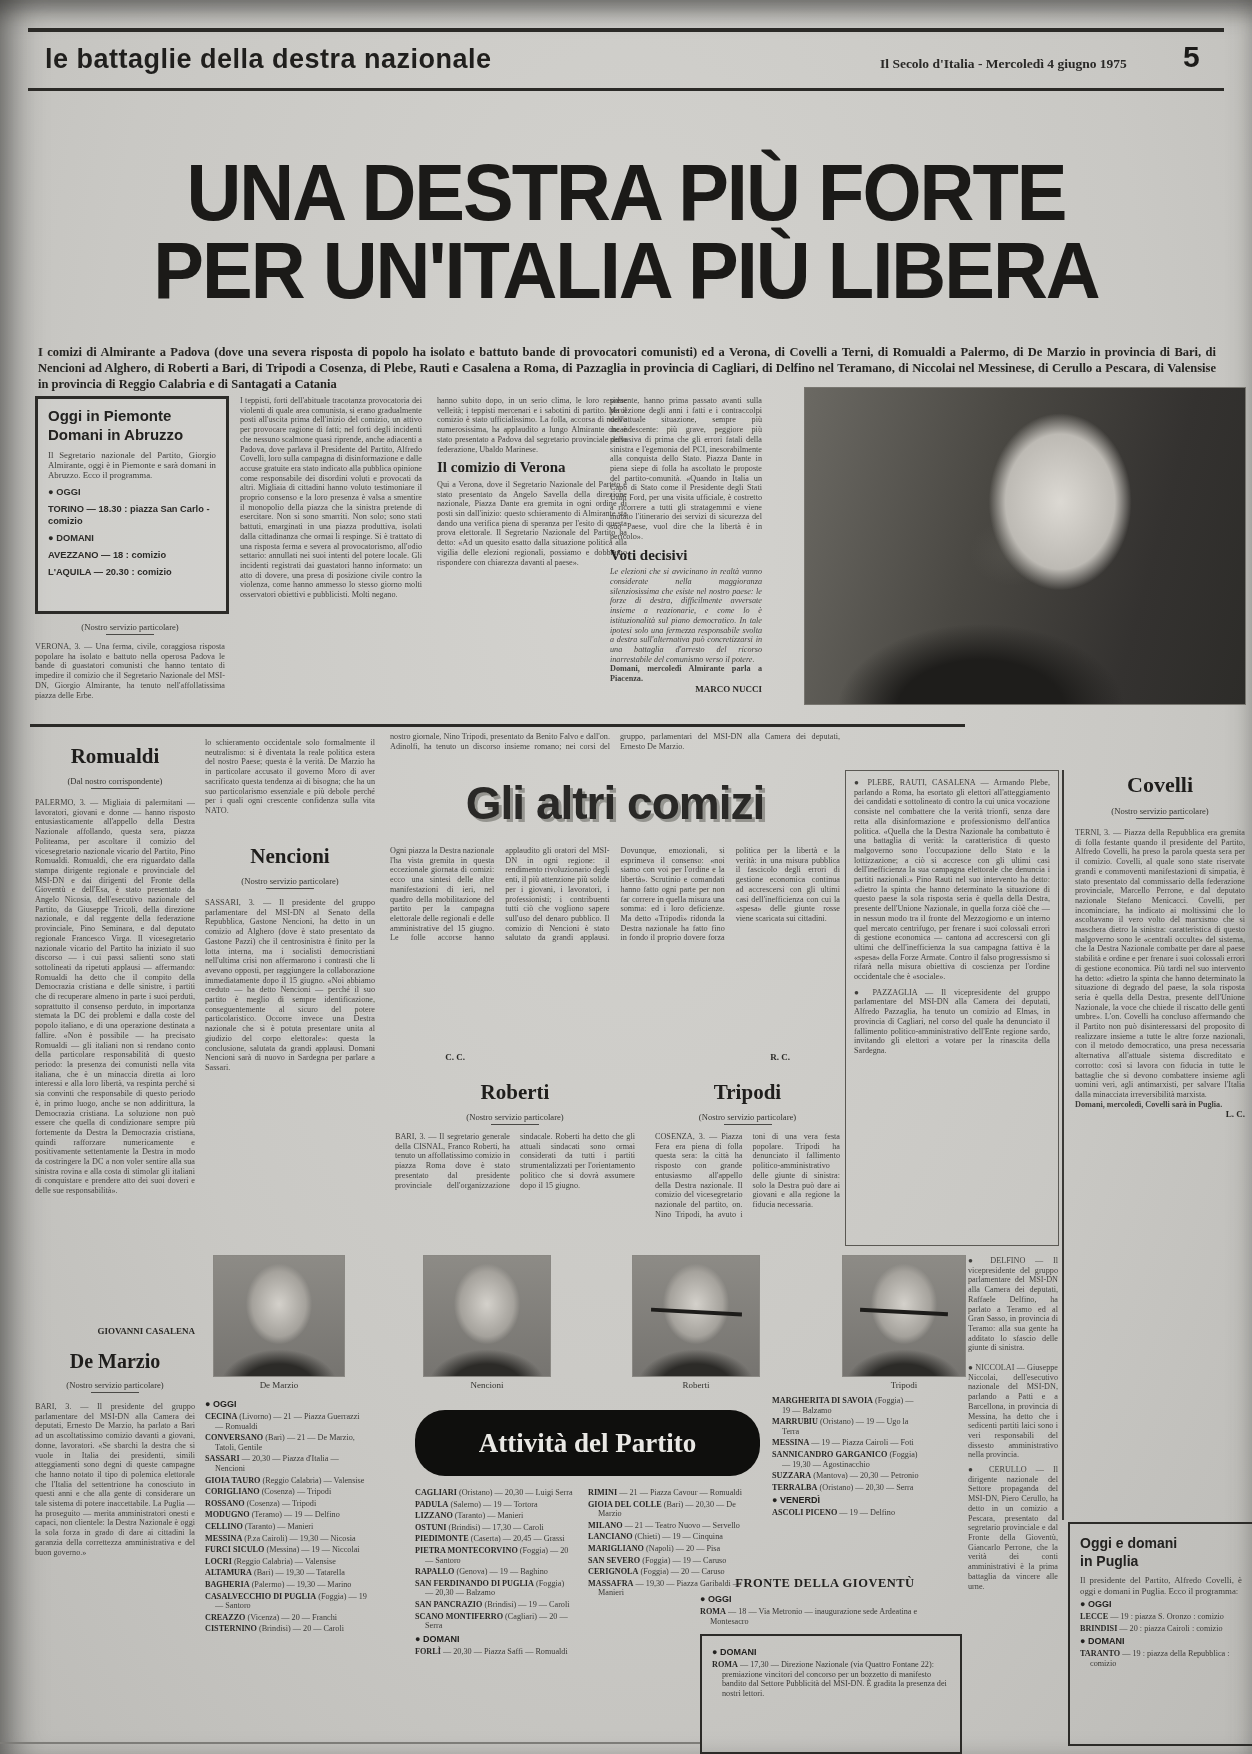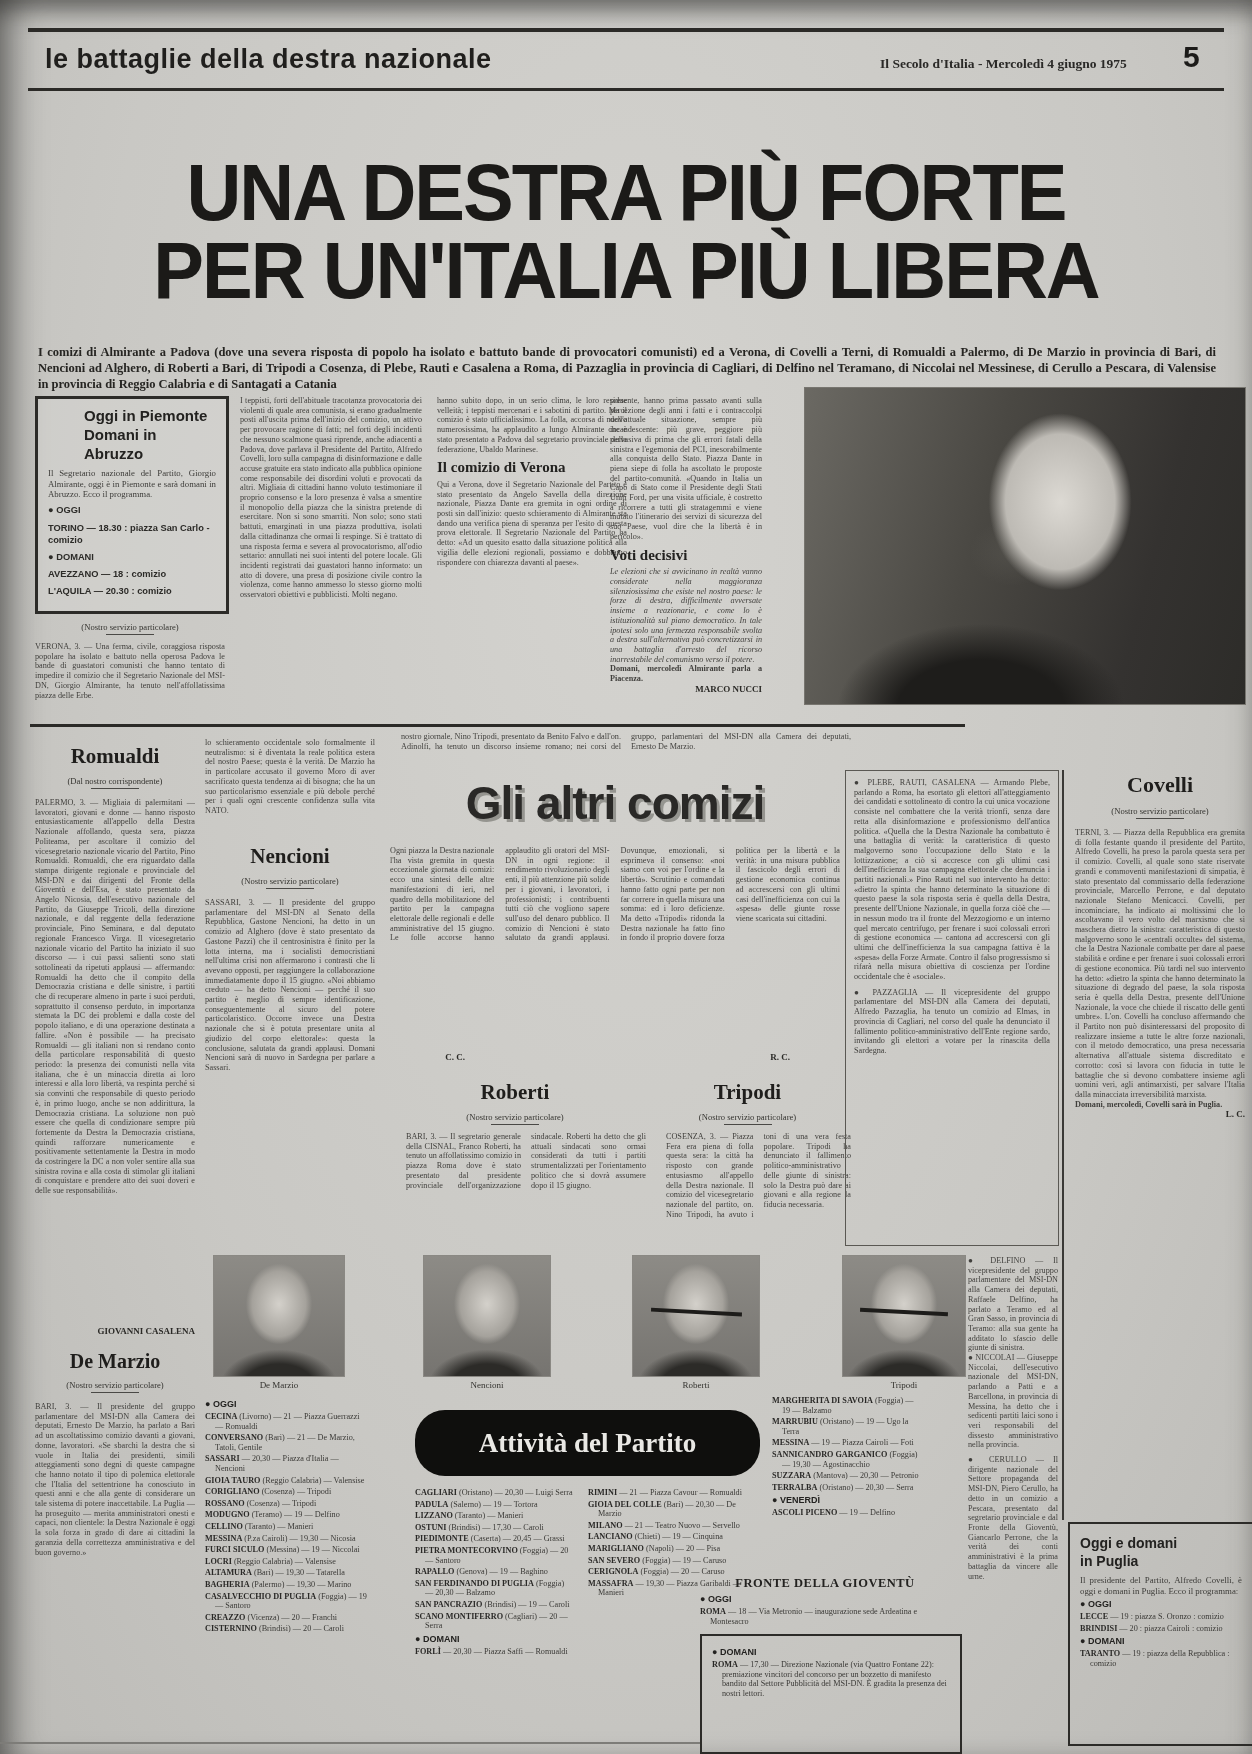--- a/index.html
+++ b/index.html
@@ -15,31 +15,31 @@
   .pagenum{font-family:"Liberation Sans",sans-serif;font-weight:800;font-size:30px;color:#1c1b19;}
   
   .kicker{background:#121210;text-align:center;}
   .kicker span{display:inline-block;color:#e8e7e3;font-family:"Liberation Sans",sans-serif;font-style:italic;font-weight:700;font-size:24px;line-height:47px;letter-spacing:.5px;}
   
   .headline{text-align:center;font-family:"Liberation Sans",sans-serif;font-weight:800;color:#1b1a18;font-size:76px;line-height:.99;letter-spacing:-2px;transform:scaleY(1.04);}
   
   .deck{font-size:12.5px;font-weight:700;line-height:1.28;text-align:justify;color:#262522;}
   
   .bodytxt{font-size:8.2px;line-height:9.7px;text-align:justify;color:#403f3c;}
-  .cols2{column-count:2;column-gap:10px;margin-left:11px;}
+  .cols2{column-count:2;column-gap:10px;}
   .cols4{column-count:4;column-gap:11px;}
   .svc{font-size:8.6px;text-align:center;color:#34332f;}
   .svc::after{content:"";display:block;width:48px;margin:2px auto 0;border-bottom:1px solid #4a4946;}
   .subhead{font-weight:700;font-size:15px;line-height:1.05;color:#232220;margin:6px 0 4px;}
   .arthead{font-weight:700;font-size:21px;text-align:center;color:#1f1e1c;}
   .byline{font-weight:700;font-size:9px;text-align:right;color:#2b2a27;}
   .closing{font-weight:700;}
   
   .blackbox{border:3px solid #2c2b28;padding:8px 10px;background:rgba(222,221,217,.35);}
-  .boxtitle{font-family:"Liberation Sans",sans-serif;font-weight:800;font-size:15px;color:#232220;line-height:1.25;margin-left:36px;}
+  .boxtitle{font-family:"Liberation Sans",sans-serif;font-weight:800;font-size:15px;color:#232220;line-height:1.25;}
   .sched{font-family:"Liberation Sans",sans-serif;font-weight:700;font-size:9.3px;line-height:1.3;color:#2c2b28;margin-top:5px;}
   .intro8{font-size:8.8px;line-height:10.4px;text-align:justify;margin-top:5px;}
   
   .altrihead{text-align:center;font-family:Liberation Sans, sans-serif;font-weight:800;font-size:46px;color:#2a2927;text-shadow:3px 3px 0 rgba(90,89,84,.5);letter-spacing:-1px;}
   
   .banner{background:#0f0f0d;border-radius:30px;text-align:center;}
   .banner span{color:#e9e8e4;font-weight:700;font-size:27px;line-height:66px;font-family:"Liberation Serif",serif;}
   
   .ltitle{font-family:"Liberation Sans",sans-serif;font-weight:800;font-size:9px;margin:3px 0;color:#232220;}
   .li{font-size:8.2px;line-height:9.6px;padding-left:10px;text-indent:-10px;margin-bottom:2px;color:#3a3936;}
@@ -161,21 +161,21 @@
   <div class="abs arthead" style="left:1075px;top:772px;width:170px;font-size:22px;">Covelli</div>
   <div class="abs svc" style="left:1075px;top:806px;width:170px;">(Nostro servizio particolare)</div>
   <div class="abs" style="left:1075px;top:828px;width:170px;height:682px;">
     <div class="bodytxt">TERNI, 3. — Piazza della Repubblica era gremita di folla festante quando il presidente del Partito, Alfredo Covelli, ha preso la parola questa sera per il comizio. Covelli, al quale sono state riservate grandi e commoventi manifestazioni di simpatia, è stato presentato dal commissario della federazione provinciale, Marcello Perrone, e dal deputato nazionale Stefano Menicacci. Covelli, per incominciare, ha indicato ai moltissimi che lo ascoltavano il vero volto del marxismo che si maschera dietro la sinistra: caratteristica di questo malgoverno sono le «centrali occulte» del sistema, che la Destra Nazionale combatte per dare al paese stabilità e ordine e per frenare i suoi colossali errori di gestione economica. Più tardi nel suo intervento ha detto: «dietro la spinta che hanno determinato la situazione di degrado del paese, la sola risposta seria è quella della Destra, presente dell'Unione Nazionale, la voce che chiede il riscatto delle genti umbre». L'on. Covelli ha concluso affermando che il Partito non può disinteressarsi del proposito di realizzare insieme a tutte le altre forze nazionali, con il metodo democratico, una presa necessaria alternativa all'attuale sistema discreditato e corrotto: così si lavora con fiducia in tutte le battaglie che si devono combattere insieme agli uomini veri, agli antimarxisti, per salvare l'Italia dalla minacciata irreversibilità marxista.</div>
     <div class="bodytxt closing">Domani, mercoledì, Covelli sarà in Puglia.</div>
     <div class="byline">L. C.</div>
   </div>
 
   <div class="abs" style="left:968px;top:1256px;width:90px;height:492px;">
     <div class="bodytxt">● DELFINO — Il vicepresidente del gruppo parlamentare del MSI-DN alla Camera dei deputati, Raffaele Delfino, ha parlato a Teramo ed al Gran Sasso, in provincia di Teramo: alla sua gente ha additato lo sfascio delle giunte di sinistra.</div>
-    <div class="bodytxt" style="margin-top:0;">● NICCOLAI — Giuseppe Niccolai, dell'esecutivo nazionale del MSI-DN, parlando a Patti e a Barcellona, in provincia di Messina, ha detto che i sedicenti partiti laici sono i veri responsabili del dissesto amministrativo nella provincia.</div>
+    <div class="bodytxt" style="margin-top:10px;">● NICCOLAI — Giuseppe Niccolai, dell'esecutivo nazionale del MSI-DN, parlando a Patti e a Barcellona, in provincia di Messina, ha detto che i sedicenti partiti laici sono i veri responsabili del dissesto amministrativo nella provincia.</div>
     <div class="bodytxt" style="margin-top:5px;">● CERULLO — Il dirigente nazionale del Settore propaganda del MSI-DN, Piero Cerullo, ha detto in un comizio a Pescara, presentato dal segretario provinciale e dal Fronte della Gioventù, Giancarlo Perrone, che la verità dei conti amministrativi è la prima battaglia da vincere alle urne.</div>
   </div>
 
   <div class="abs" style="left:1068px;top:1522px;width:162px;height:200px;border:2px solid #2c2b28;padding:10px;">
     <div class="pbx-title">Oggi e domani</div>
     <div class="pbx-title">in Puglia</div>
     <div class="intro8">Il presidente del Partito, Alfredo Covelli, è oggi e domani in Puglia. Ecco il programma:</div>
     <div class="ltitle">● OGGI</div>
     <div>
 

